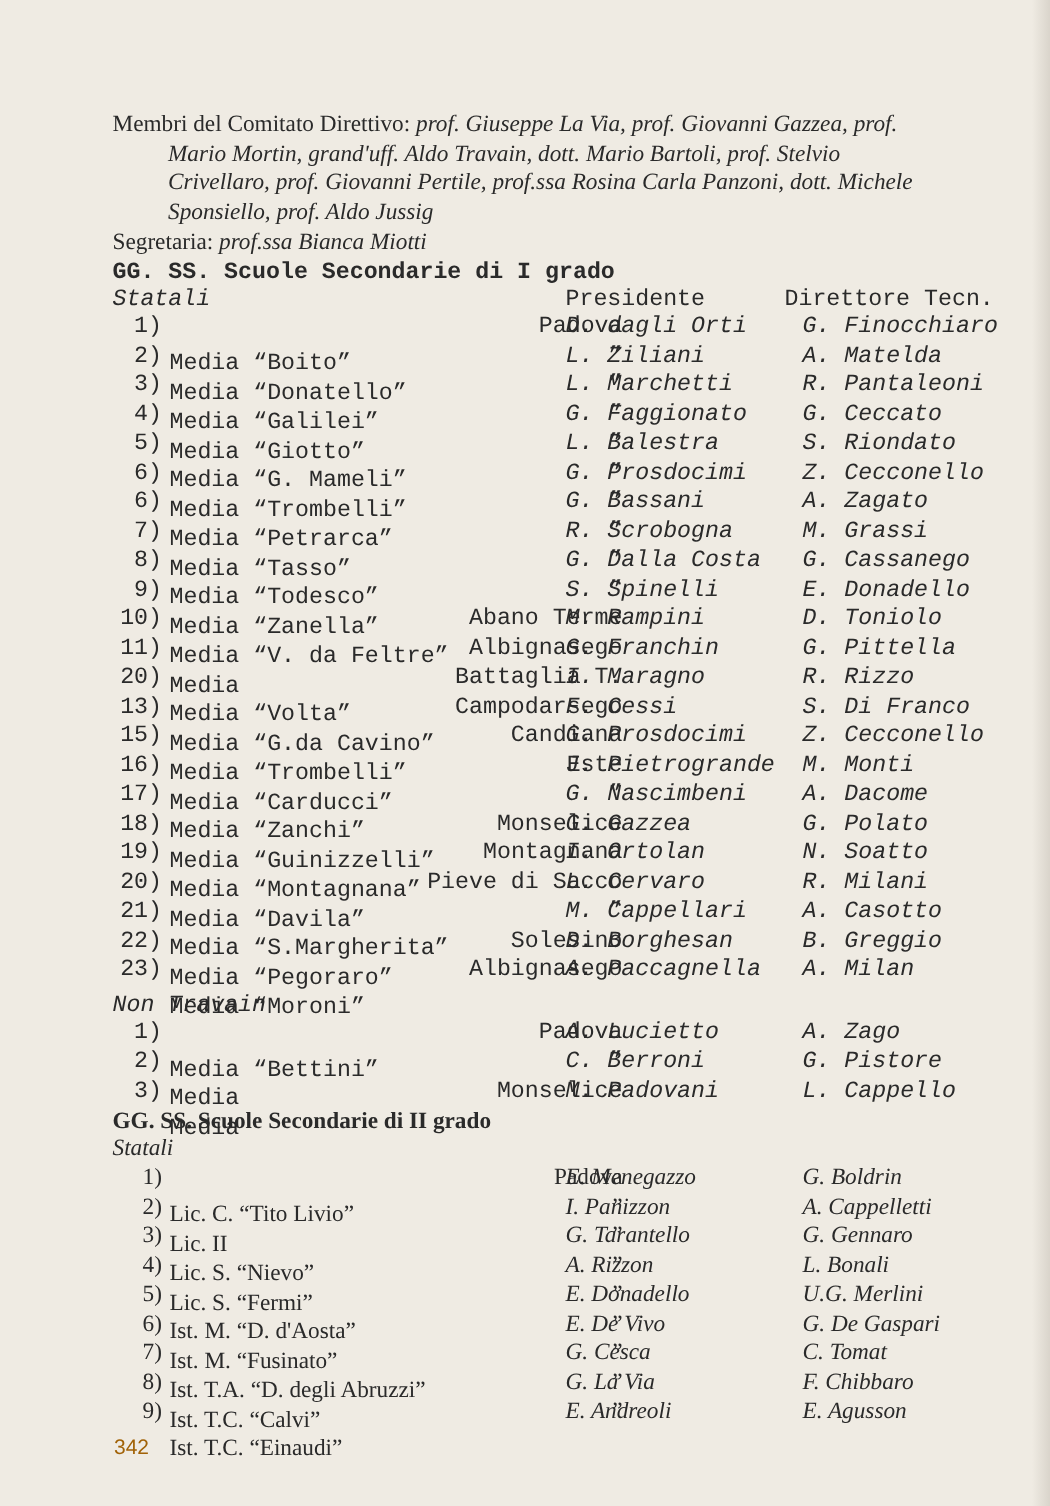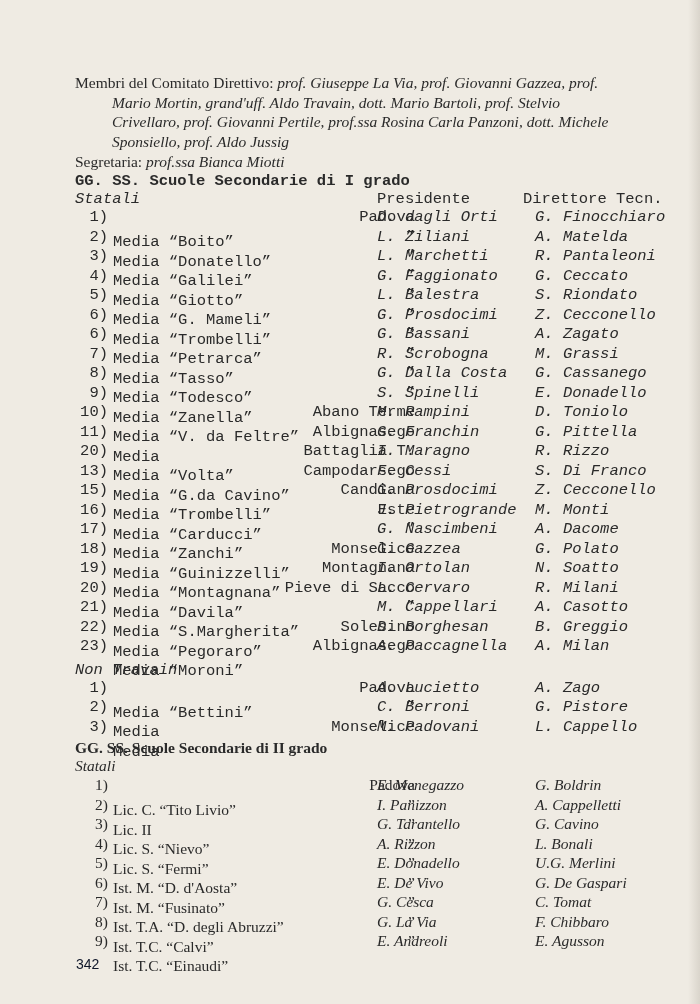--- a/index.html
+++ b/index.html
@@ -30,21 +30,21 @@
   .num { left: 0; width: 33px; text-align: right; }
   .name { left: 38px; margin-top: 25px; }
   .city { right: 240px; text-align: right; }
   .pres { left: 302px; font-style: italic; }
   .dir { left: 460px; font-style: italic; }
   .hdr { position: absolute; top: 0; }
 
   .page-num {
     position: absolute; left: 76px; top: 956px;
     font-family: "Liberation Sans", "DejaVu Sans", sans-serif;
-    font-size: 14px; color: #0f172a;
+    font-size: 14px; color: #a16207;
   }
 </style>
 </head>
 <body>
 
 <div class="page-edge"></div>
 
 <div class="intro">
   <div class="line">
     <span>Membri del Comitato Direttivo: </span><i>prof. Giuseppe La Via, prof. Giovanni Gazzea, prof.</i>
@@ -269,21 +269,21 @@
         <span class="name">Lic. II</span>
         <span class="city">”</span>
         <span class="pres">I. Panizzon</span>
         <span class="dir">A. Cappelletti</span>
       </div>
       <div class="row">
         <span class="num">3)</span>
         <span class="name">Lic. S. “Nievo”</span>
         <span class="city">”</span>
         <span class="pres">G. Tarantello</span>
-        <span class="dir">G. Cavino</span>
+        <span class="dir">G. Gennaro</span>
       </div>
       <div class="row">
         <span class="num">4)</span>
         <span class="name">Lic. S. “Fermi”</span>
         <span class="city">”</span>
         <span class="pres">A. Rizzon</span>
         <span class="dir">L. Bonali</span>
       </div>
       <div class="row">
         <span class="num">5)</span>

